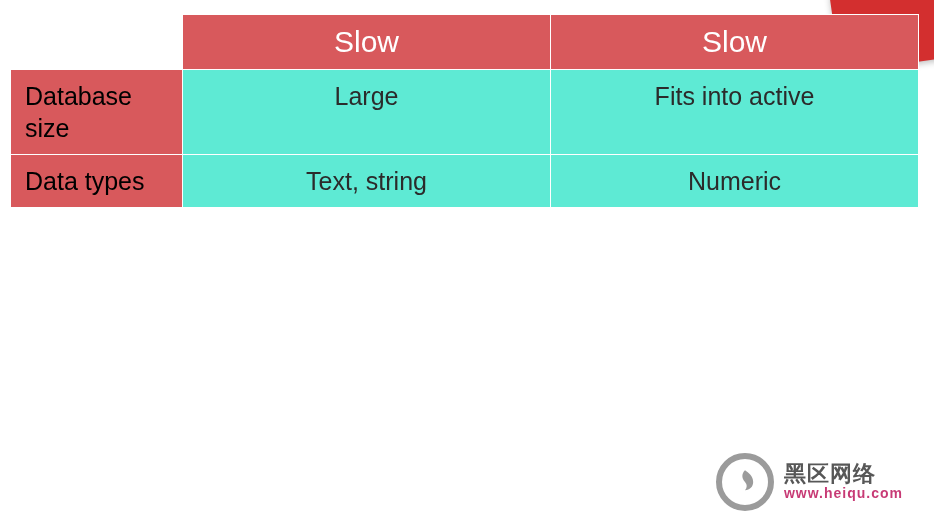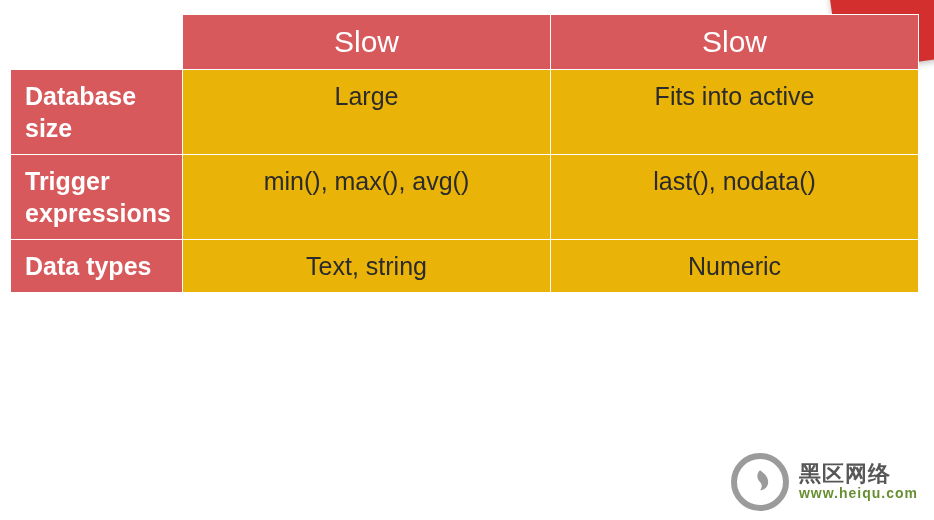--- a/index.html
+++ b/index.html
@@ -61,33 +61,33 @@
     text-align: center;
     font-size: 30px;
     padding: 8px 10px;
   }
   table.cmp thead th.corner {
     background: #ffffff;
     border: none;
   }
   table.cmp tbody td.rowhdr {
     background: #d8595c;
-    color: #ffffff;
-    font-weight: 700;
+    color: #000000;
+    font-weight: 400;
     text-align: left;
   }
   table.cmp tbody td.cell {
-    background: #eab308;
+    background: #5eead4;
     color: #2b2b2b;
     text-align: center;
   }
   
   .wm {
     position: absolute;
-    right: 16px;
+    right: 31px;
     bottom: 8px;
     display: flex;
     align-items: center;
     gap: 10px;
     opacity: 0.85;
   }
   .wm .logo {
     width: 58px;
     height: 58px;
     border-radius: 50%;
@@ -99,21 +99,21 @@
     justify-content: center;
   }
   .wm .logo svg { display: block; }
   .wm .txt {
     color: #3a3a3a;
     font-weight: 700;
     text-align: left;
     line-height: 1.1;
   }
   .wm .txt .line1 { font-size: 22px; letter-spacing: 1px; }
-  .wm .txt .line2 { font-size: 14px; color: #4d7c0f; letter-spacing: 1px; }
+  .wm .txt .line2 { font-size: 14px; color: #be185d; letter-spacing: 1px; }
 </style>
 </head>
 <body>
 
 <div class="canvas">
 
   <div class="badge">
     <span>PE</span>
   </div>
 
@@ -130,25 +130,20 @@
         <th>Slow</th>
       </tr>
     </thead>
     <tbody>
       <tr>
         <td class="rowhdr">Database size</td>
         <td class="cell">Large</td>
         <td class="cell">Fits into active</td>
       </tr>
       <tr>
-        <td class="rowhdr">Trigger expressions</td>
-        <td class="cell">min(), max(), avg()</td>
-        <td class="cell">last(), nodata()</td>
-      </tr>
-      <tr>
         <td class="rowhdr">Data types</td>
         <td class="cell">Text, string</td>
         <td class="cell">Numeric</td>
       </tr>
     </tbody>
   </table>
 
   <div class="wm">
     <div class="logo">
       <svg width="28" height="28" viewBox="0 0 24 24" fill="#8a8a8a">

